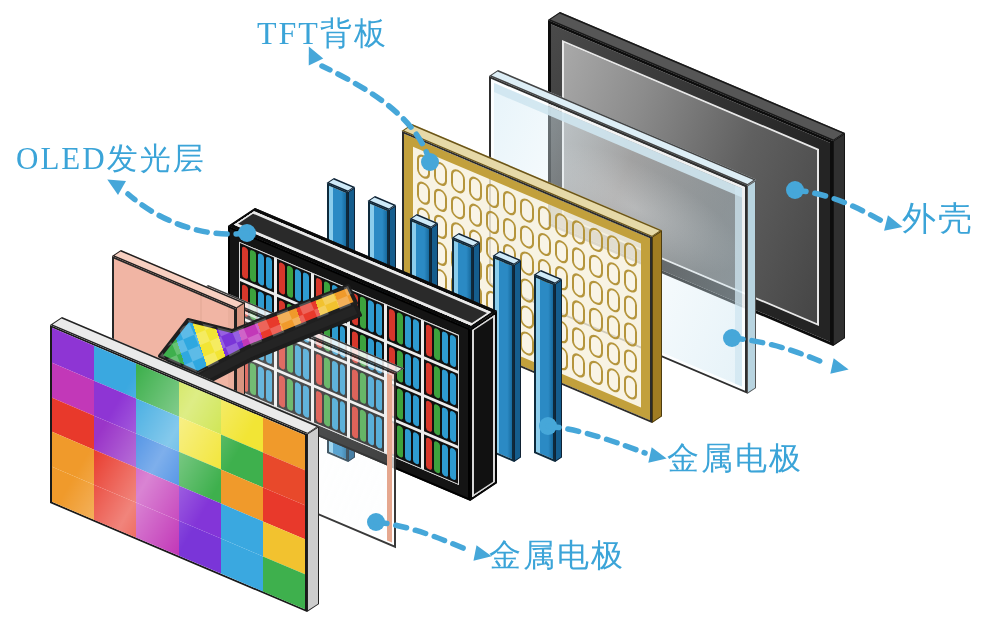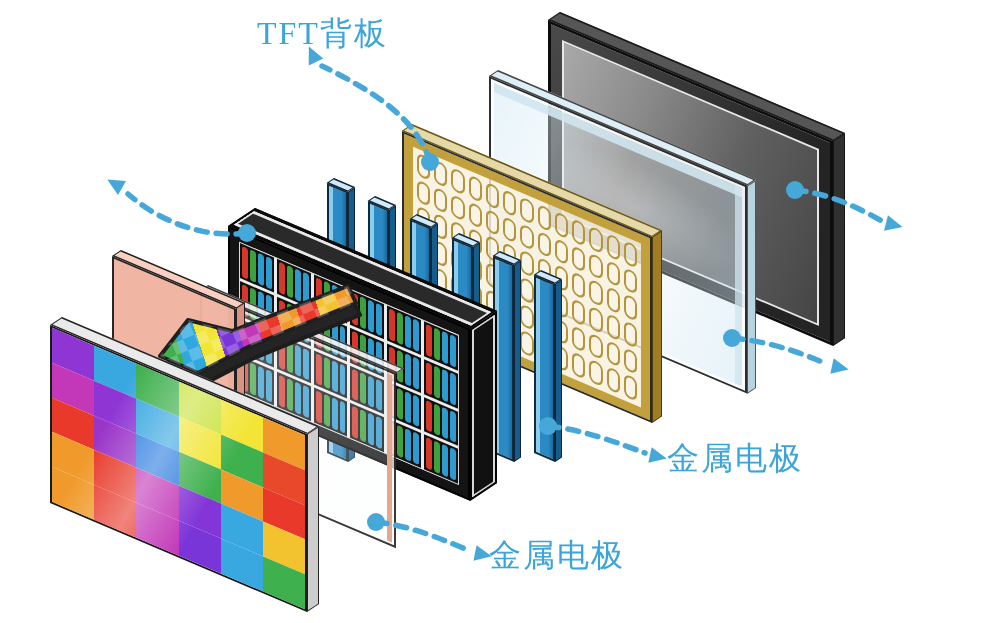--- a/index.html
+++ b/index.html
@@ -454,15 +454,17 @@
       <polygon class="ptr-head" points="0,-8 17,0 0,8" transform="translate(650,455) rotate(12)"></polygon>
     </g>
     <g>
       <circle class="ptr-dot" cx="376" cy="522" r="9"></circle>
       <path class="ptr-path" d="M376,522 C412,526 444,540 470,551"></path>
       <polygon class="ptr-head" points="0,-8 17,0 0,8" transform="translate(475,553) rotate(11)"></polygon>
     </g>
   </svg>
 
   <div class="lbl" style="left:257px;top:12px;font-size:32px;">TFT背板</div>
+  <div class="lbl" style="left:16px;top:138px;font-size:31px;">OLED发光层</div>
+  <div class="lbl" style="left:902px;top:196px;font-size:34px;">外壳</div>
   <div class="lbl" style="left:667px;top:437px;font-size:32px;">金属电极</div>
   <div class="lbl" style="left:489px;top:534px;font-size:32px;">金属电极</div>
 </div>
 
 </body></html>

